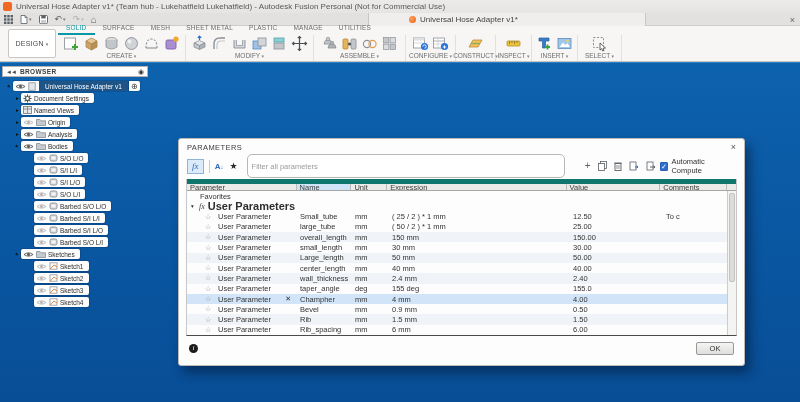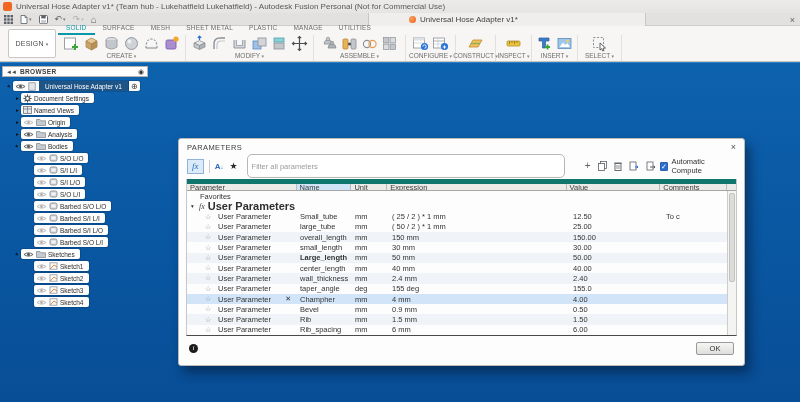--- a/index.html
+++ b/index.html
@@ -818,21 +818,21 @@
               <span class="pcell" style="width: 36px; padding-left: 3px;">mm</span>
               <span class="pcell" style="width: 180px; padding-left: 4px;">30 mm</span>
               <span class="pcell" style="width: 94px; padding-left: 5px;">30.00</span>
               <span class="pcell" style="width: 67px; padding-left: 4px;"></span>
             </div>
             <div class="prow stripe">
               <span class="pcell" style="width: 110px;">
                 <span class="rowstar">☆</span>
                 <span>User Parameter</span>
               </span>
-              <span class="pcell" style="width: 55px; padding-left: 3px; font-weight: bold;">Large_length</span>
+              <span class="pcell" style="width: 55px; padding-left: 3px;">Large_length</span>
               <span class="pcell" style="width: 36px; padding-left: 3px;">mm</span>
               <span class="pcell" style="width: 180px; padding-left: 4px;">50 mm</span>
               <span class="pcell" style="width: 94px; padding-left: 5px;">50.00</span>
               <span class="pcell" style="width: 67px; padding-left: 4px;"></span>
             </div>
             <div class="prow">
               <span class="pcell" style="width: 110px;">
                 <span class="rowstar">☆</span>
                 <span>User Parameter</span>
               </span>

